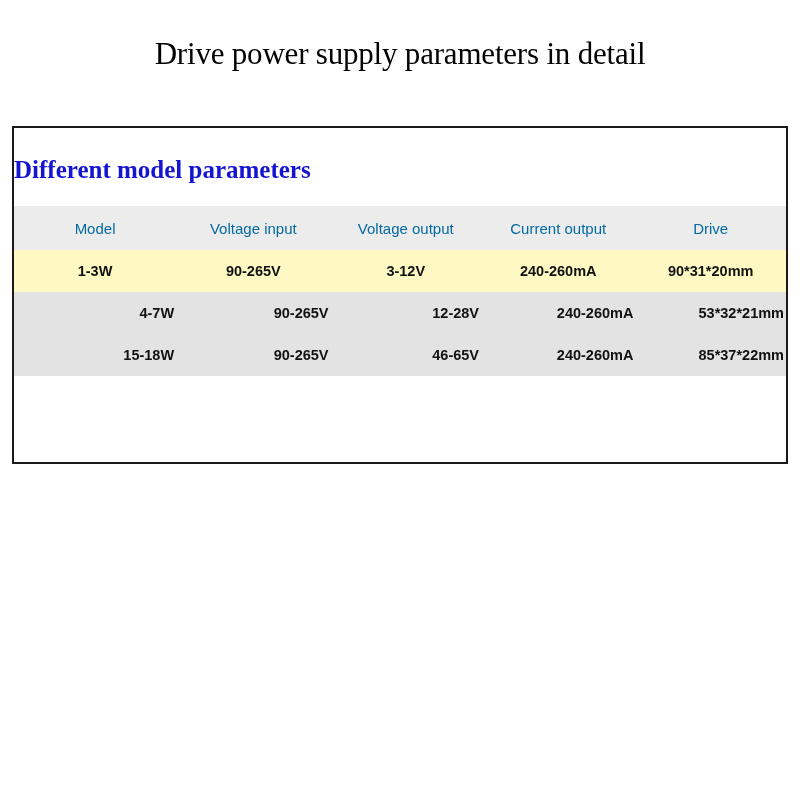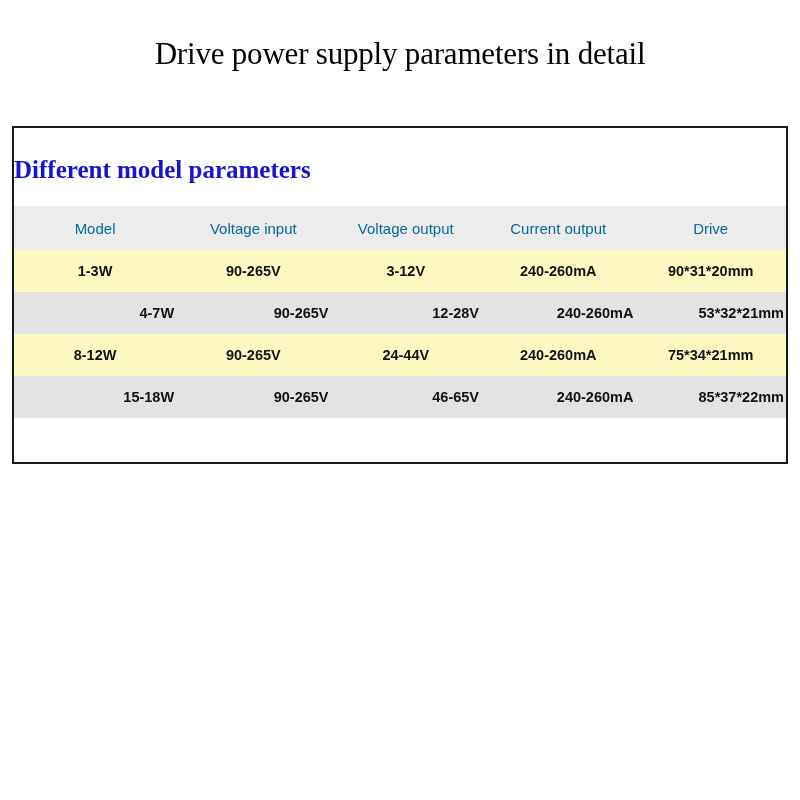--- a/index.html
+++ b/index.html
@@ -122,27 +122,20 @@
           <td>240-260mA</td>
           <td>90*31*20mm</td>
         </tr>
         <tr class="alt">
           <td>4-7W</td>
           <td>90-265V</td>
           <td>12-28V</td>
           <td>240-260mA</td>
           <td>53*32*21mm</td>
         </tr>
-        <tr>
-          <td>8-12W</td>
-          <td>90-265V</td>
-          <td>24-44V</td>
-          <td>240-260mA</td>
-          <td>75*34*21mm</td>
-        </tr>
         <tr class="alt">
           <td>15-18W</td>
           <td>90-265V</td>
           <td>46-65V</td>
           <td>240-260mA</td>
           <td>85*37*22mm</td>
         </tr>
       </tbody>
     </table>
   </div>

